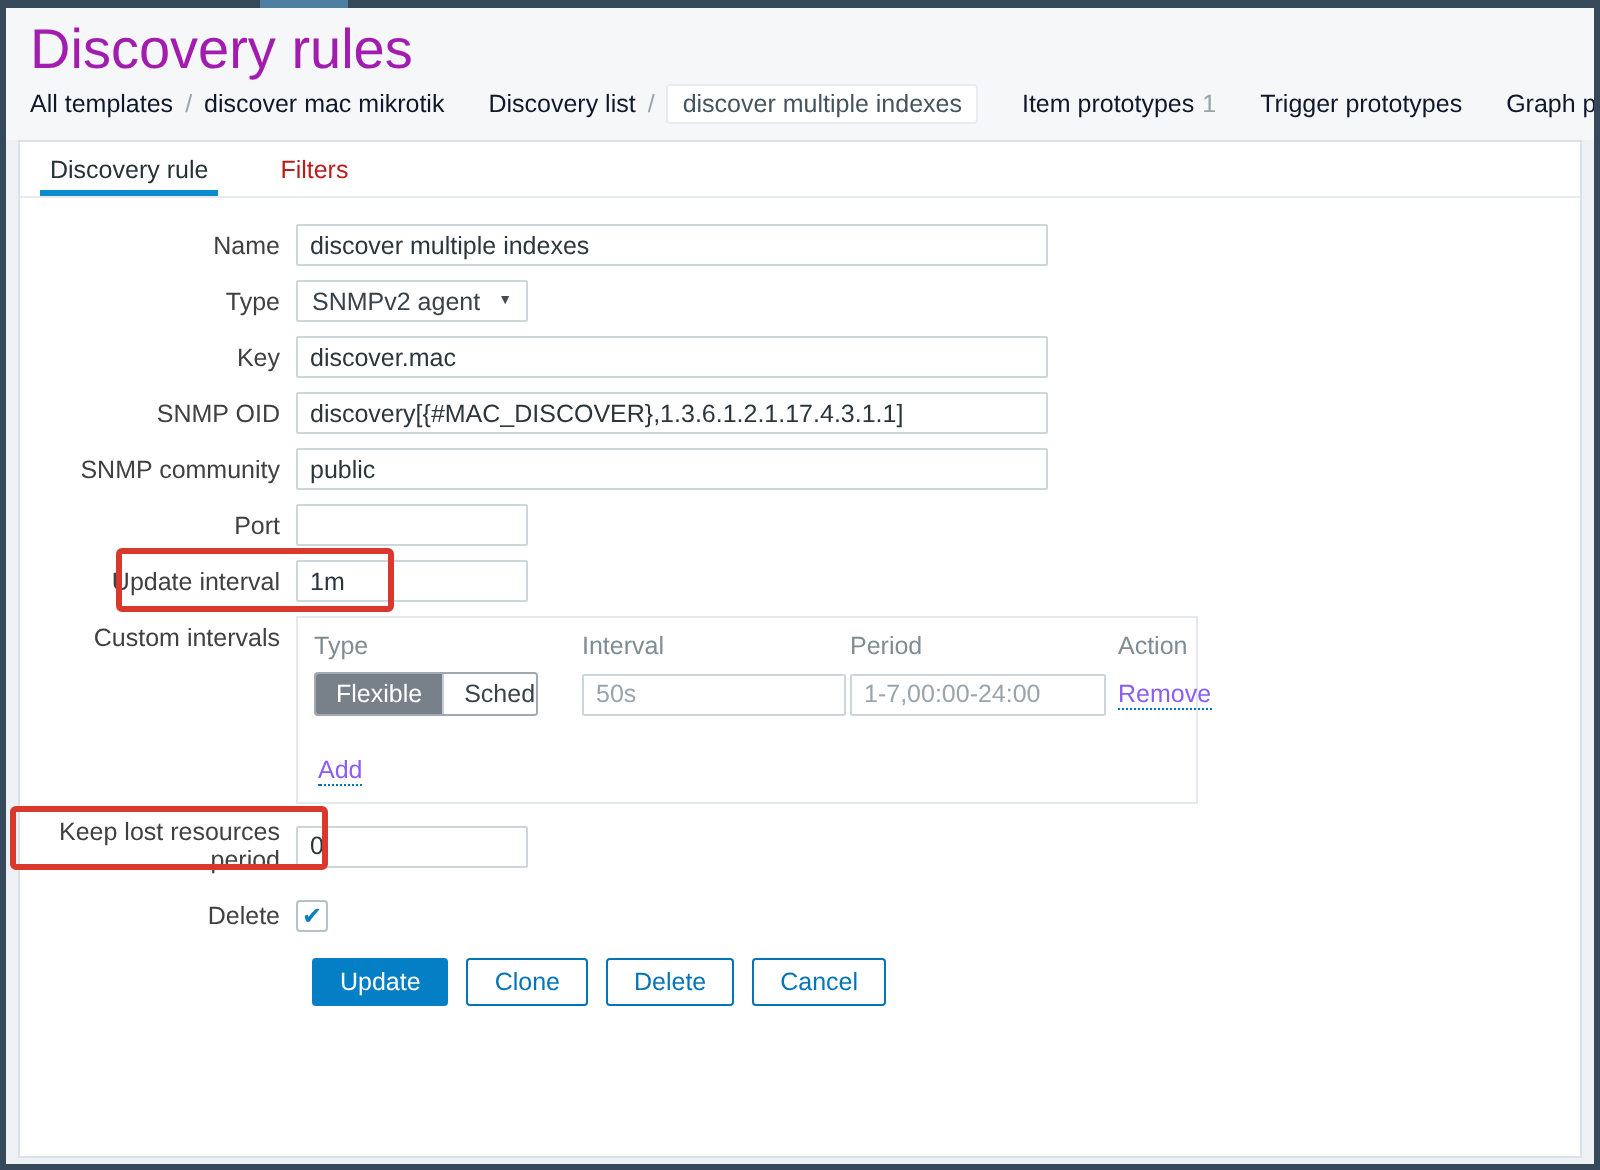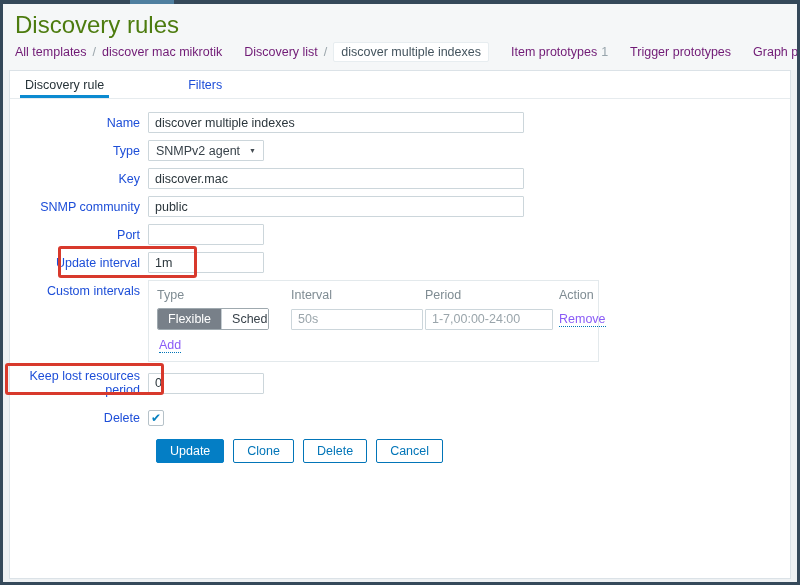--- a/index.html
+++ b/index.html
@@ -13,41 +13,41 @@
   
   .frame {
     position:absolute; inset:0; z-index:20; pointer-events:none;
     border:3px solid #35495a; border-top-width:4px;
   }
   .top-accent { position:absolute; top:0; left:130px; width:44px; height:4px; background:#4f7fa0; z-index:21; }
 
   .page { position:absolute; top:4px; left:3px; right:3px; bottom:3px; background:#eef1f3; overflow:hidden; }
 
   .header-region { background:#f5f7f8; padding:0 12px; }
-  .page-title { font-size:24px; color:#4d7c0f; padding-top:9px; line-height:23px; }
+  .page-title { font-size:28px; color:#a21caf; padding-top:9px; line-height:23px; }
 
   .breadcrumb-row { display:flex; align-items:center; margin-top:6px; padding-bottom:8px; white-space:nowrap; }
-  .bc-link { color:#701a75; text-decoration:none; cursor:pointer; }
+  .bc-link { color:#0f172a; text-decoration:none; cursor:pointer; }
   .bc-sep { color:#9aa5ab; margin:0 6px; }
   .bc-group { display:flex; align-items:center; }
   .bc-gap { margin-left:22px; }
   .bc-chip { background:#ffffff; border:1px solid #e7edf0; border-radius:2px; padding:2px 7px; color:#44545e; }
   .bc-count { color:#97a4ab; margin-left:4px; }
 
   .container { margin:0 6px; background:#ffffff; border:1px solid #dbe2e7; height:509px; position:relative; }
 
-  .tabs { display:flex; border-bottom:1px solid #e6ebee; padding-left:10px; height:28px;gap:48px; }
+  .tabs { display:flex; border-bottom:1px solid #e6ebee; padding-left:10px; height:28px; }
   .tab { padding:7px 5px 4px; margin-right:26px; cursor:pointer; }
   .tab.active { color:#263238; border-bottom:3px solid #0b8ad0; }
-  .tab.inactive { color:#1d4ed8; }
+  .tab.inactive { color:#b91c1c; }
 
   .form { padding-top:13px; }
   .frow { display:flex; align-items:center; margin-bottom:7px; position:relative; }
   .frow.top { align-items:flex-start; }
-  .flabel { width:138px; flex:none; text-align:right; padding-right:8px; color:#1d4ed8; }
+  .flabel { width:138px; flex:none; text-align:right; padding-right:8px; color:#404040; }
   .frow.top .flabel { padding-top:4px; }
 
   .tinput {
     height:21px; border:1px solid #ccd6db; background:#fff; padding:2px 6px;
     font-family:"Liberation Sans", sans-serif; font-size:12.5px; color:#2b363c; border-radius:1px;
   }
   .w-wide { width:376px; }
   .w-short { width:116px; }
   .gray-text { color:#9aa5ab; }
 
@@ -58,21 +58,21 @@
   .select .caret { font-size:7px; color:#444c52; }
 
   .ci-box { width:451px; border:1px solid #e3e9ec; padding:7px 8px 8px; }
   .ci-grid { display:grid; grid-template-columns:128px 128px 128px 1fr; column-gap:6px; align-items:center; }
   .ci-head { color:#7f8c93; margin-bottom:6px; }
   .seg { display:flex; border:1px solid #9fa9af; border-radius:2px; overflow:hidden; height:22px; width:112px; }
   .seg-btn { display:flex; align-items:center; justify-content:center; cursor:pointer; padding:0 10px; flex:1; }
   .seg-btn.active { background:#788089; color:#ffffff; }
   .seg-btn.idle { background:#ffffff; color:#38424a; border-left:1px solid #c6ced3; }
   .link-dotted { color:#8b5cf6; text-decoration:none; border-bottom:1px dotted #0275b8; cursor:pointer; width:max-content; }
-  .ci-add { display:inline-block; margin-top:8px; margin-left:2px; }
+  .ci-add { display:inline-block; margin-top:20px; margin-left:2px; }
 
   textarea.desc {
     width:376px; height:88px; border:1px solid #ccd6db; resize:both;
     font-family:"Liberation Sans", sans-serif; font-size:12.5px; color:#2b363c; padding:4px 6px; border-radius:1px;
   }
 
   .checkbox {
     width:16px; height:16px; border:1px solid #b6c2c9; background:#fff; border-radius:2px;
     display:flex; align-items:center; justify-content:center; cursor:pointer;
     color:#0680c0; font-size:12px; line-height:12px;
@@ -143,20 +143,24 @@
           <span>SNMPv2 agent</span>
           <span class="caret">▼</span>
         </div>
       </div>
 
       <div class="frow">
         <div class="flabel">Key</div>
         <input class="tinput w-wide" value="discover.mac" style="">
       </div>
 
+      <div class="frow">
+        <div class="flabel">SNMP OID</div>
+        <input class="tinput w-wide" value="discovery[{#MAC_DISCOVER},1.3.6.1.2.1.17.4.3.1.1]" style="">
+      </div>
 
       <div class="frow">
         <div class="flabel">SNMP community</div>
         <input class="tinput w-wide" value="public" style="">
       </div>
 
       <div class="frow">
         <div class="flabel">Port</div>
         <input class="tinput w-short" value="" style="">
       </div>

